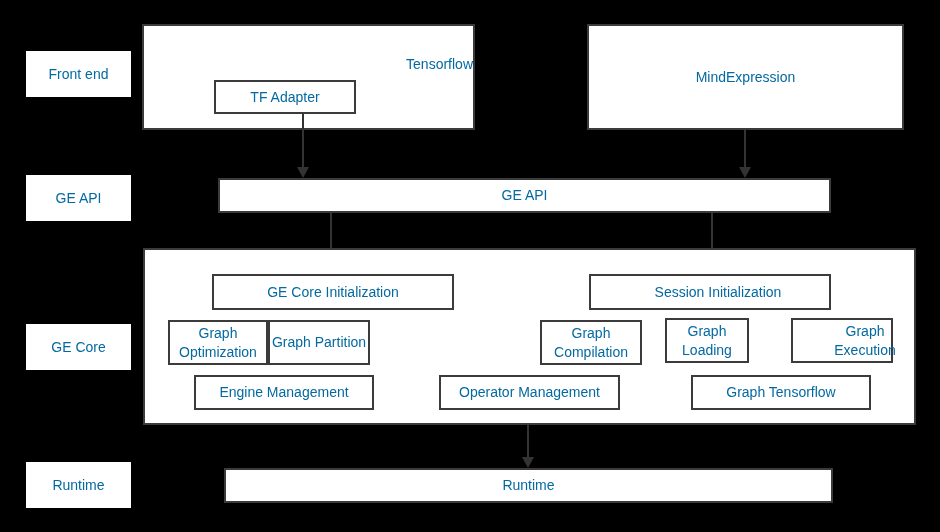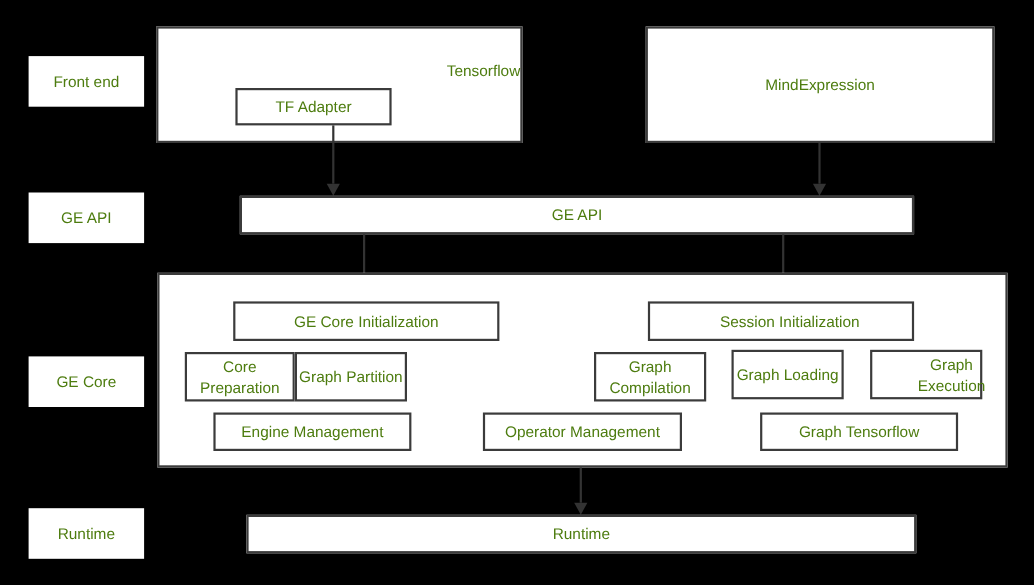--- a/index.html
+++ b/index.html
@@ -2,21 +2,21 @@
 <html><head>
 <meta charset="utf-8">
 <style>
   html, body { margin: 0; padding: 0; background: #000; }
   .stage {
     position: relative;
     width: 940px;
     height: 532px;
     background: #000000;
     font-family: "Liberation Sans", sans-serif;
-    color: #4d7c0f;
+    color: #0369a1;
     font-size: 14px;
     overflow: hidden;
   }
   .box {
     position: absolute;
     background: #ffffff;
     border: 2px solid #3b3b3b;
     box-sizing: border-box;
     display: flex;
     align-items: center;
@@ -98,24 +98,24 @@
   <div class="arrow" style="left:706px; top:213px; height:61px;">
     <div class="shaft"></div>
     <div class="head"></div>
   </div>
 
   <div class="container-box" style="left:143px; top:248px; width:773px; height:177px;"></div>
 
   <div class="box" style="left:212px; top:274px; width:242px; height:36px;">GE Core Initialization</div>
   <div class="box" style="left:589px; top:274px; width:242px; height:36px;padding-left:16px;">Session Initialization</div>
 
-  <div class="box" style="left:168px; top:320px; width:100px; height:45px;">Core Preparation</div>
+  <div class="box" style="left:168px; top:320px; width:100px; height:45px;">Graph Optimization</div>
   <div class="box" style="left:268px; top:320px; width:102px; height:45px;">Graph Partition</div>
   <div class="box" style="left:540px; top:320px; width:102px; height:45px;">Graph Compilation</div>
-  <div class="box" style="left:665px; top:318px; width:102px; height:45px;">Graph Loading</div>
+  <div class="box" style="left:665px; top:318px; width:84px; height:45px;">Graph Loading</div>
   <div class="box" style="left:791px; top:318px; width:102px; height:45px;padding-left:46px;">Graph Execution</div>
 
   <div class="box" style="left:194px; top:375px; width:180px; height:35px;">Engine Management</div>
   <div class="box" style="left:439px; top:375px; width:181px; height:35px;">Operator Management</div>
   <div class="box" style="left:691px; top:375px; width:180px; height:35px;">Graph Tensorflow</div>
 
   <div class="arrow" style="left:522px; top:425px; height:43px;">
     <div class="shaft"></div>
     <div class="head"></div>
   </div>

